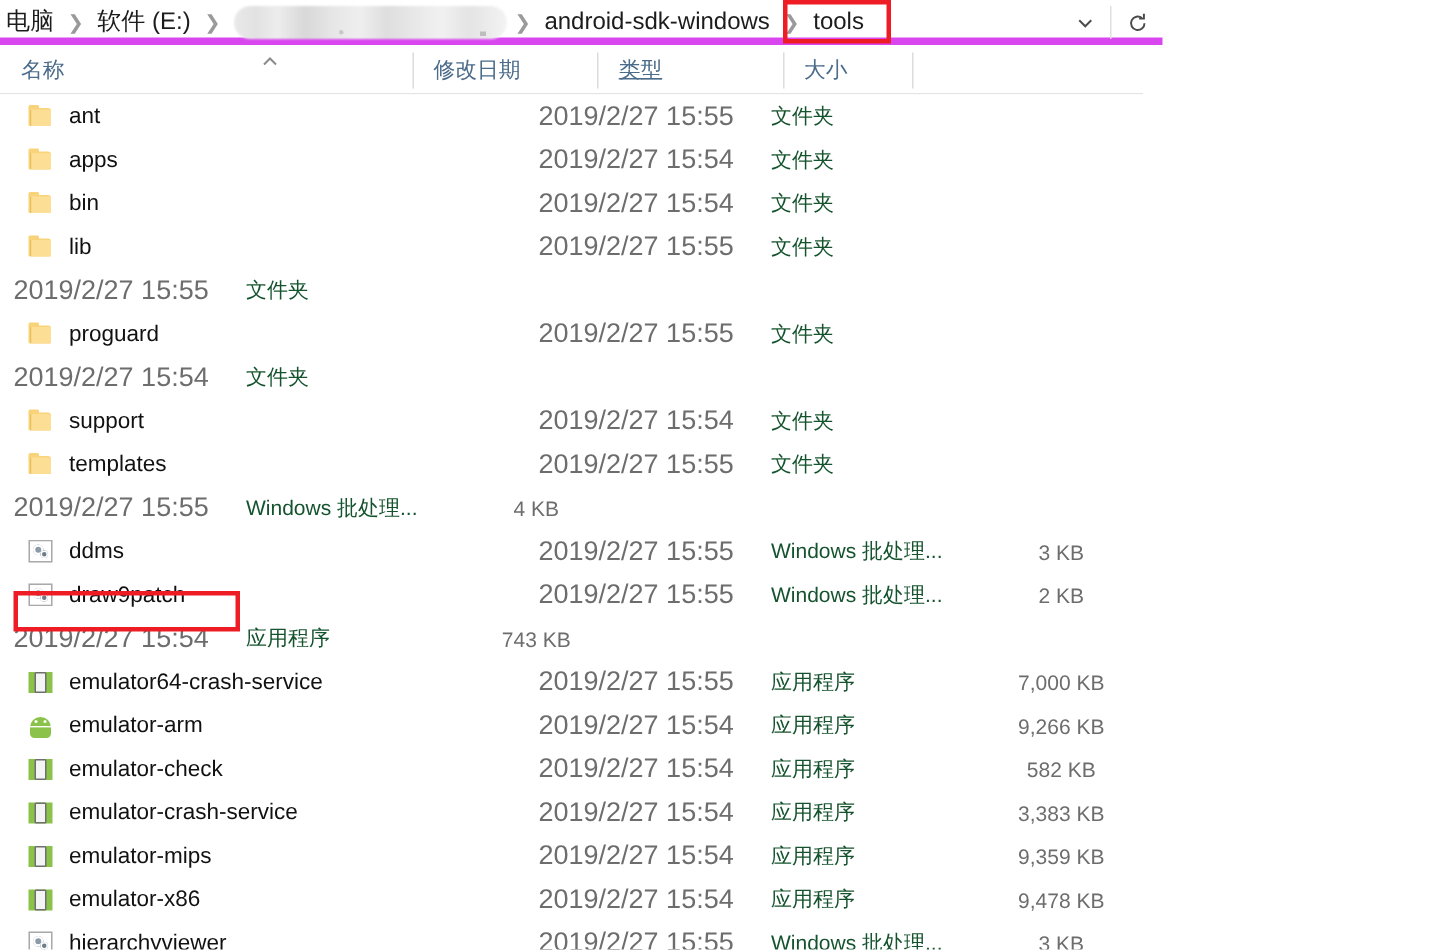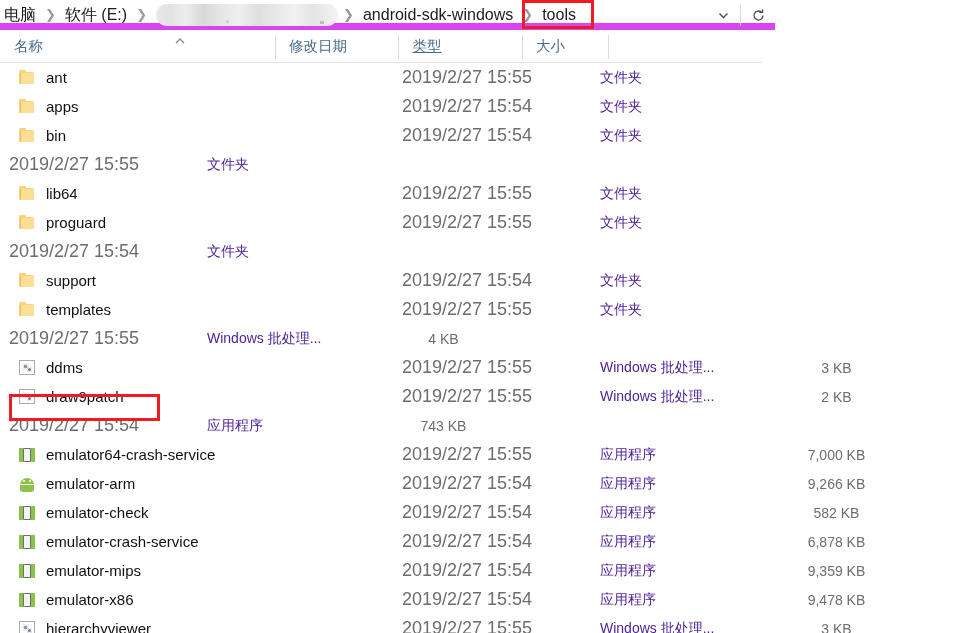--- a/index.html
+++ b/index.html
@@ -11,21 +11,21 @@
     font-family: "Liberation Sans", "DejaVu Sans", sans-serif;
     -webkit-font-smoothing: antialiased;
   }
 
   
   #addressbar {
     position: relative;
     height: 30px;
     width: 775px;
     background: #ffffff;
-    border-bottom: 7px solid #d946ef;
+    border-bottom: 5px solid #d946ef;
   }
   #crumbs {
     position: absolute;
     left: 0; top: 0;
     height: 30px;
     display: flex;
     align-items: center;
     padding-left: 0px;
   }
   .crumb {
@@ -138,21 +138,20 @@
     width: 961px;
     height: 570px;
     background: #ffffff;
   }
   .row {
     position: relative;
     height: 29px;
     display: flex;
     align-items: center;
     background: #ffffff;
-    gap: 43px;
   }
   .cell-name {
     width: 350px;
     display: flex;
     align-items: center;
     padding-left: 18px;
     font-size: 15px;
     color: #111111;
     white-space: nowrap;
     overflow: hidden;
@@ -161,21 +160,21 @@
   .cell-date {
     width: 155px;
     font-size: 18px;
     color: #6d6d6d;
     padding-left: 9px;
     white-space: nowrap;
   }
   .cell-type {
     width: 155px;
     font-size: 14px;
-    color: #4c1d95;
+    color: #14532d;
     padding-left: 9px;
     white-space: nowrap;
     overflow: hidden;
   }
   .cell-size {
     width: 107px;
     font-size: 14px;
     color: #6d6d6d;
     text-align: center;
     padding-right: 12px;
@@ -373,33 +372,33 @@
           <span class="f-back"></span>
           <span class="f-front"></span>
         </span>
         <span class="nm">bin</span>
       </div>
       <div class="cell-date">2019/2/27 15:54</div>
       <div class="cell-type">文件夹</div>
       <div class="cell-size"></div>
     </div>
     <div class="row">
-      <div class="cell-date">2019/2/27 15:55</div>
-      <div class="cell-type">文件夹</div>
-      <div class="cell-size"></div>
-    </div>
-    <div class="row">
-      <div class="cell-name">
-        <span class="ico ico-folder">
-          <span class="f-tab"></span>
-          <span class="f-back"></span>
-          <span class="f-front"></span>
-        </span>
-        <span class="nm">lib64</span>
-      </div>
+      <div class="cell-name">
+        <span class="ico ico-folder">
+          <span class="f-tab"></span>
+          <span class="f-back"></span>
+          <span class="f-front"></span>
+        </span>
+        <span class="nm">lib</span>
+      </div>
+      <div class="cell-date">2019/2/27 15:55</div>
+      <div class="cell-type">文件夹</div>
+      <div class="cell-size"></div>
+    </div>
+    <div class="row">
       <div class="cell-date">2019/2/27 15:55</div>
       <div class="cell-type">文件夹</div>
       <div class="cell-size"></div>
     </div>
     <div class="row">
       <div class="cell-name">
         <span class="ico ico-folder">
           <span class="f-tab"></span>
           <span class="f-back"></span>
           <span class="f-front"></span>
@@ -521,21 +520,21 @@
     <div class="row">
       <div class="cell-name">
         <span class="ico ico-green">
           <span class="g-sq"></span>
           <span class="g-dev"></span>
         </span>
         <span class="nm">emulator-crash-service</span>
       </div>
       <div class="cell-date">2019/2/27 15:54</div>
       <div class="cell-type">应用程序</div>
-      <div class="cell-size">6,878 KB</div>
+      <div class="cell-size">3,383 KB</div>
     </div>
     <div class="row">
       <div class="cell-name">
         <span class="ico ico-green">
           <span class="g-sq"></span>
           <span class="g-dev"></span>
         </span>
         <span class="nm">emulator-mips</span>
       </div>
       <div class="cell-date">2019/2/27 15:54</div>

